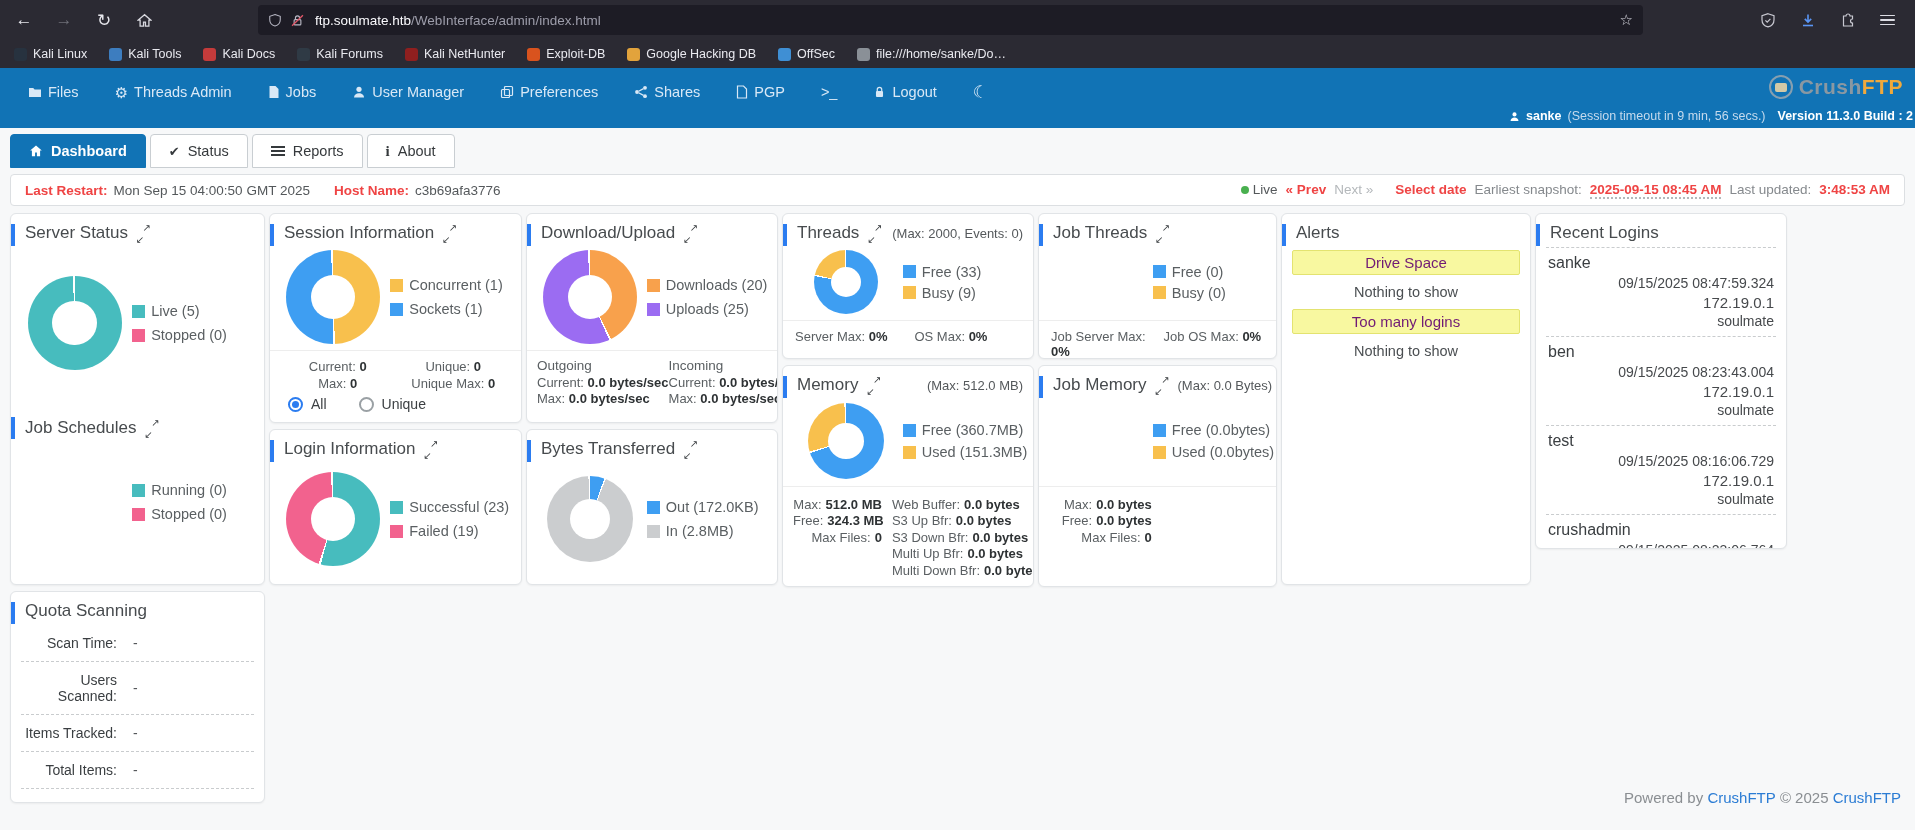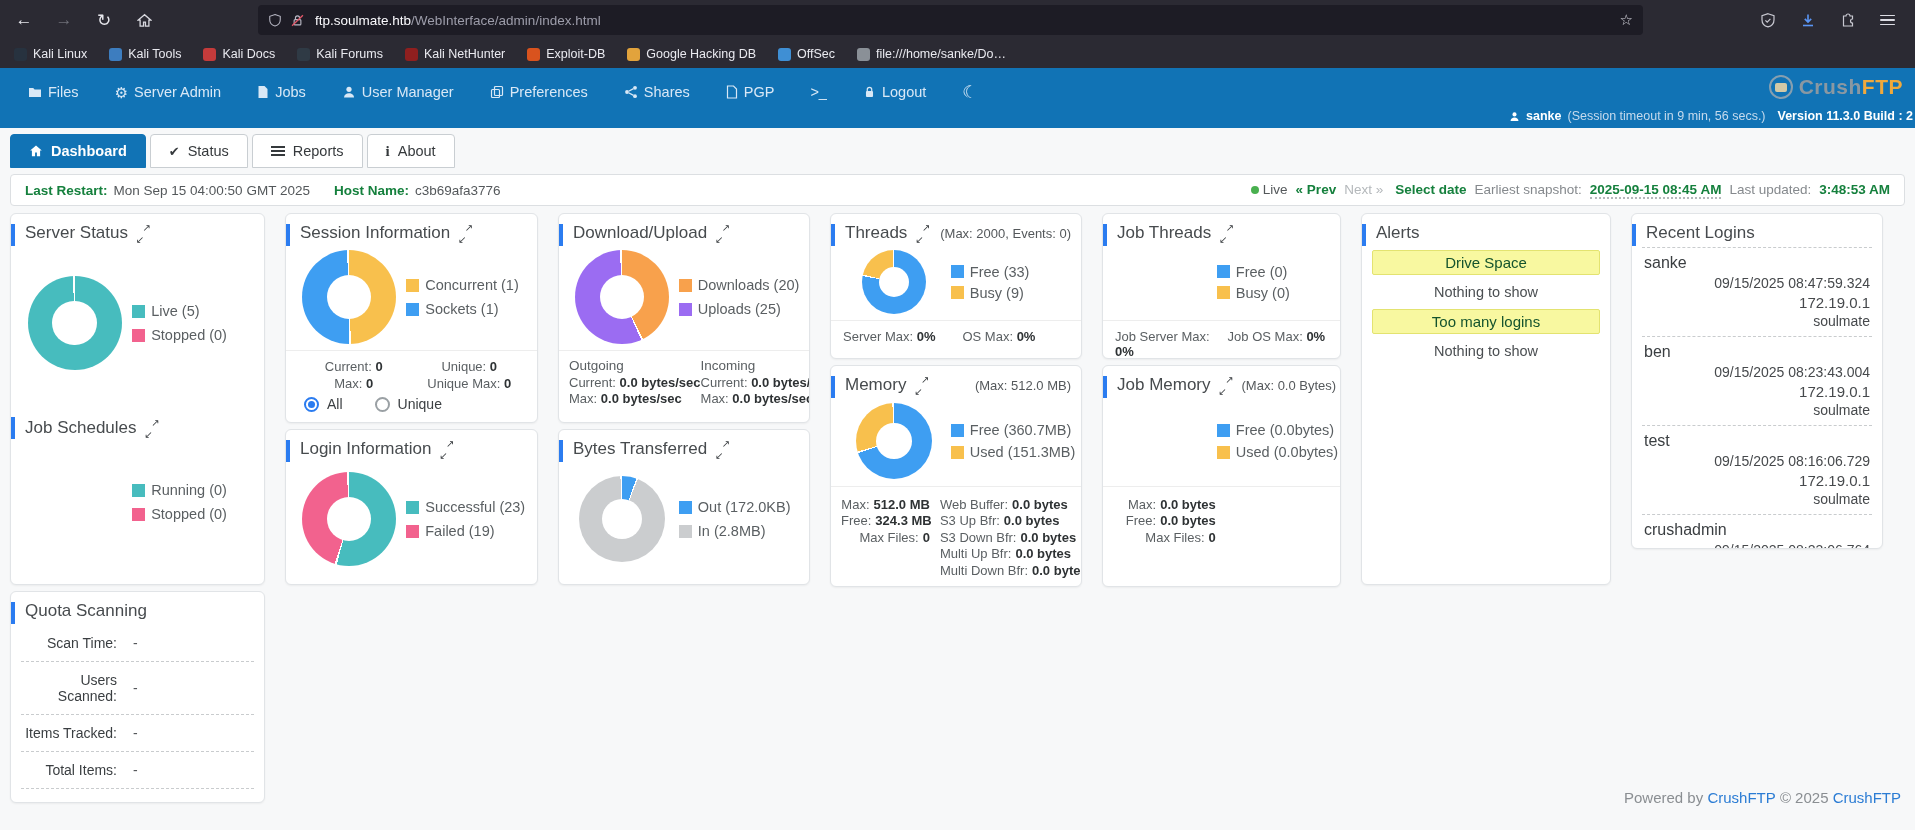--- a/index.html
+++ b/index.html
@@ -44,31 +44,31 @@
   
   .tabbar{display:flex;gap:4px;margin:6px 0 0 10px;height:34px}
   .tab{display:flex;align-items:center;gap:8px;padding:0 18px;background:#fff;border:1px solid #c9ced2;border-radius:4px 4px 0 0;font-size:14.5px;color:#35393c;cursor:default}
   .tab.active{background:#1173b5;border-color:#1173b5;color:#fff;font-weight:bold}
   .bars{width:14px;height:10px;display:flex;flex-direction:column;justify-content:space-between}
   .bars i{height:2px;background:#35393c}
   .i-icon{font-family:"Liberation Serif","DejaVu Serif",serif;font-weight:bold;font-size:15px}
 
   
   .strip{margin:6px 10px 0;background:#fff;border:1px solid #dcdfe2;border-radius:4px;height:32px;display:flex;align-items:center;padding:0 14px;font-size:13.5px;color:#54585b}
-  .strip b{color:#15803d}
+  .strip b{color:#ef4444}
   .sp{margin-right:6px}
   .gap24{margin-left:24px}
   .strip-right{margin-left:auto;display:flex;align-items:flex-start;gap:8px;white-space:nowrap}
   .live-dot{width:8px;height:8px;border-radius:50%;background:#49b04f;display:inline-block;margin-right:4px}
   .muted{color:#85898d}
   .disabled{color:#b4b8bb}
   .dotted-u{border-bottom:2px dotted #b4b8bb}
 
   
-  .dash{display:flex;align-items:flex-start;gap:20px;margin:7px 10px 0}
+  .dash{display:flex;align-items:flex-start;gap:4px;margin:7px 10px 0}
   .col{display:flex;flex-direction:column;gap:6px;flex:none}
   .card{position:relative;background:#fff;border:1px solid #e1e4e7;border-radius:6px;box-shadow:0 1px 2px rgba(0,0,0,.05);padding:6px 10px;overflow:hidden}
   .accent{position:absolute;left:0;top:10px;width:4px;height:22px;background:#2b7cf0}
   .ptitle{display:flex;align-items:center;gap:9px;font-size:17px;color:#474b4e;padding:3px 0 4px 4px;white-space:nowrap}
   .exp{position:relative;width:13px;height:13px;flex:none}
   .exp::before{content:"↗";position:absolute;top:-5px;right:-1px;font-size:10px;color:#35393c}
   .exp::after{content:"↙";position:absolute;bottom:-5px;left:-1px;font-size:10px;color:#35393c}
   .suffix{margin-left:auto;font-size:13px;color:#54585b}
   .chart-row{display:flex;align-items:center}
   .donut-wrap{width:46%;display:flex;justify-content:center;flex:none}
@@ -96,21 +96,21 @@
   .tc-line{margin:1px 0;white-space:nowrap}
   .stats2{display:grid;grid-template-columns:1.1fr 1fr;font-size:13px;padding:5px 0 5px 2px}
   .mem-grid{display:grid;grid-template-columns:43% 57%;font-size:13px;padding:5px 0 4px}
   .mem-left{text-align:right;padding-right:10px}
   .mem-right{text-align:left}
   .m-line{margin:1.5px 0;white-space:nowrap}
   .m-line .lbl{margin-right:4px}
   .job-empty{height:36px}
 
   
-  .banner{background:#f8f8a0;border:1px solid #e3e370;color:#14532d;text-align:center;font-size:15px;font-weight:500;padding:3px 0;border-radius:2px;margin:3px 0 2px}
+  .banner{background:#f8f8a0;border:1px solid #e3e370;color:#701a75;text-align:center;font-size:15px;font-weight:500;padding:3px 0;border-radius:2px;margin:3px 0 2px}
   .empty-msg{color:#4a4e51;text-align:center;font-size:14.5px;padding:7px 0 6px}
 
   
   .rl-entry{border-top:1px dashed #c9ccce;padding:4px 2px 5px}
   .rl-user{font-size:16px;color:#3a3e41;font-weight:500;line-height:22px}
   .rl-line{text-align:right;font-size:14px;color:#46494c;line-height:19px}
   .rl-ip{font-size:15px}
 
   
   .q-row{display:grid;grid-template-columns:112px 1fr;align-items:center;border-bottom:1px dashed #c9ccce;padding:10px 0;font-size:14px}
@@ -223,21 +223,21 @@
   <div class="nav">
     <div class="nav-menu">
       <span class="nav-item">
         <svg width="14" height="14" viewBox="0 0 14 14">
             <path d="M1 3h4.2l1.4 1.6H13V12H1z" fill="#d9e8f6"></path>
           </svg>
         <span>Files</span>
       </span>
       <span class="nav-item">
         <span class="glyph">⚙</span>
-        <span>Server Admin</span>
+        <span>Threads Admin</span>
       </span>
       <span class="nav-item">
         <svg width="12" height="14" viewBox="0 0 12 14">
             <path d="M1.5 1h6l3 3v9h-9z" fill="#d9e8f6"></path>
           </svg>
         <span>Jobs</span>
       </span>
       <span class="nav-item">
         <svg width="14" height="14" viewBox="0 0 14 14">
             <circle cx="7" cy="4.3" r="2.6" fill="#d9e8f6"></circle>
@@ -325,21 +325,21 @@
 
   <div class="strip">
     <b class="sp">Last Restart:</b>
     <span>Mon Sep 15 04:00:50 GMT 2025</span>
     <b class="sp gap24">Host Name:</b>
     <span>c3b69afa3776</span>
     <span class="strip-right">
       <span><span class="live-dot"></span><span>Live</span></span>
       <b>« Prev</b>
       <span class="disabled">Next »</span>
-      <b style="margin-left:4px">Select date</b>
+      <b style="margin-left:14px">Select date</b>
       <span class="muted">Earliest snapshot:</span>
       <b class="dotted-u">2025-09-15 08:45 AM</b>
       <span class="muted">Last updated:</span>
       <b>3:48:53 AM</b>
     </span>
   </div>
 
   <div class="dash">
 
     <div class="col" style="width:255px">

